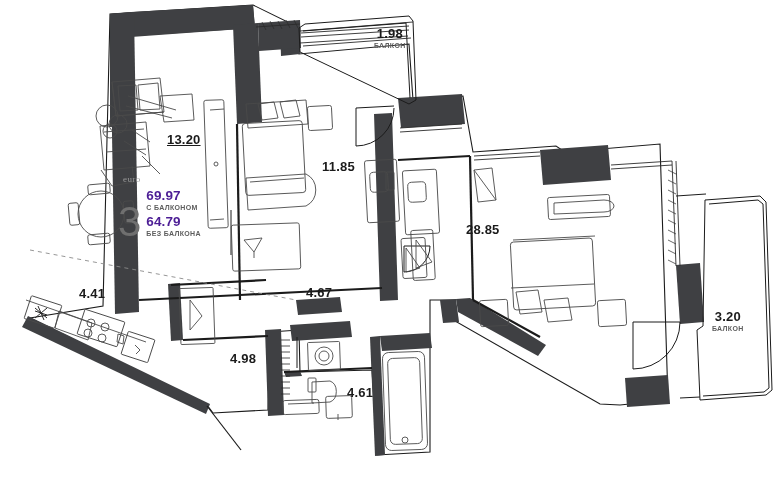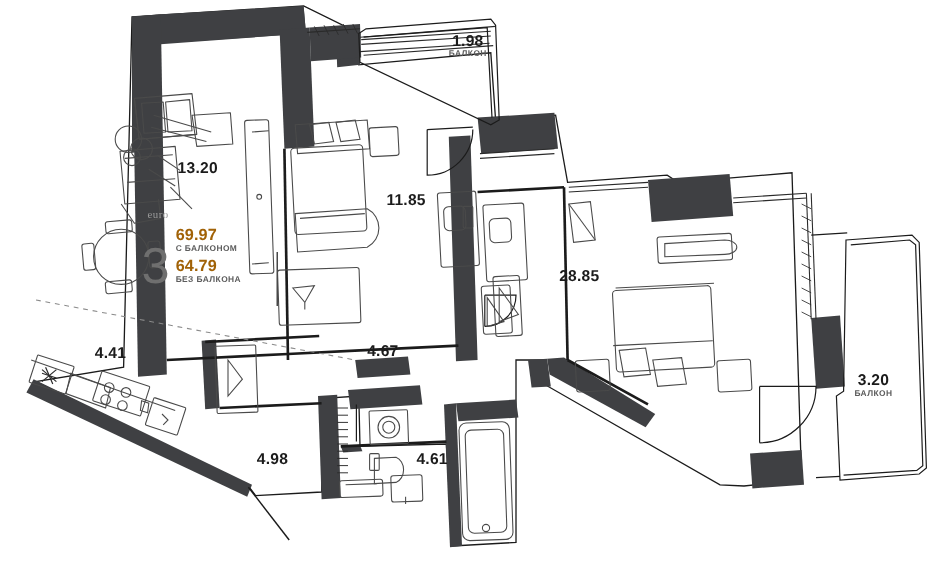--- a/index.html
+++ b/index.html
@@ -73,21 +73,21 @@
     line-height: 38px;
     margin-top: 8px;
     margin-right: 5px;
   }
   #summary .figures {
     margin-top: 11px;
   }
   #summary .big {
     font-size: 13.5px;
     font-weight: bold;
-    color: #a16207;
+    color: #4c1d95;
     line-height: 14px;
     letter-spacing: 0.1px;
   }
   #summary .small {
     font-size: 7px;
     font-weight: bold;
     color: #5d5d5d;
     letter-spacing: 0.35px;
     line-height: 10px;
     margin-bottom: 2px;
@@ -414,45 +414,45 @@
         <path d="M668,240 L676,244"></path>
       <path d="M668,250 L676,254"></path>
         <path d="M668,260 L676,264"></path>
     </g>
 
     <g stroke="#8a8a8a" stroke-width="0.9" stroke-dasharray="4 4" fill="none">
       <path d="M30,250 L296,300"></path>
     </g>
   </svg>
 
-  <div class="area-label" style="left:148px; top:133px;">
+  <div class="area-label" style="left:167px; top:133px;text-decoration:underline;">
     <span>13.20</span>
   </div>
 
   <div class="area-label" style="left:322px; top:160px;">
     <span>11.85</span>
   </div>
 
   <div class="area-label" style="left:466px; top:223px;">
     <span>28.85</span>
   </div>
 
   <div class="area-label" style="left:79px; top:287px;">
     <span>4.41</span>
   </div>
 
   <div class="area-label" style="left:306px; top:286px;">
     <span>4.67</span>
   </div>
 
-  <div class="area-label" style="left:214px; top:352px;margin-top:24px;">
+  <div class="area-label" style="left:230px; top:352px;">
     <span>4.98</span>
   </div>
 
-  <div class="area-label" style="left:347px; top:376px;text-align:center;">
+  <div class="area-label" style="left:347px; top:386px;text-align:center;">
     <span>4.61</span>
   </div>
 
   <div class="area-label balcony-label" style="left:350px; top:27px;margin-left:24px;">
     <span>1.98</span>
     <span class="sub">БАЛКОН</span>
   </div>
 
   <div class="area-label balcony-label" style="left:712px; top:290px;margin-top:20px;">
     <span>3.20</span>

